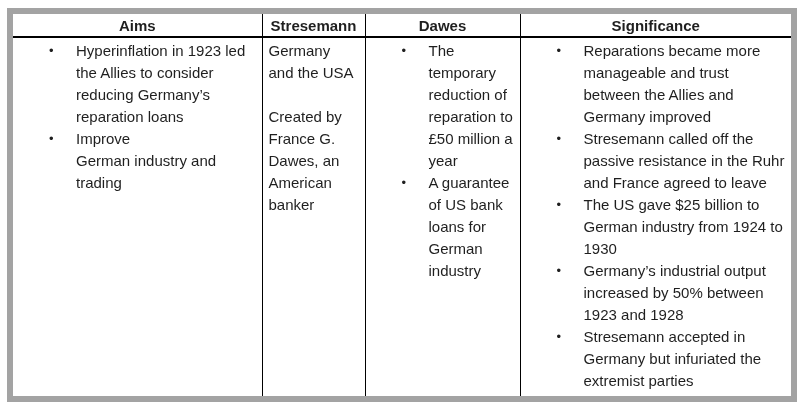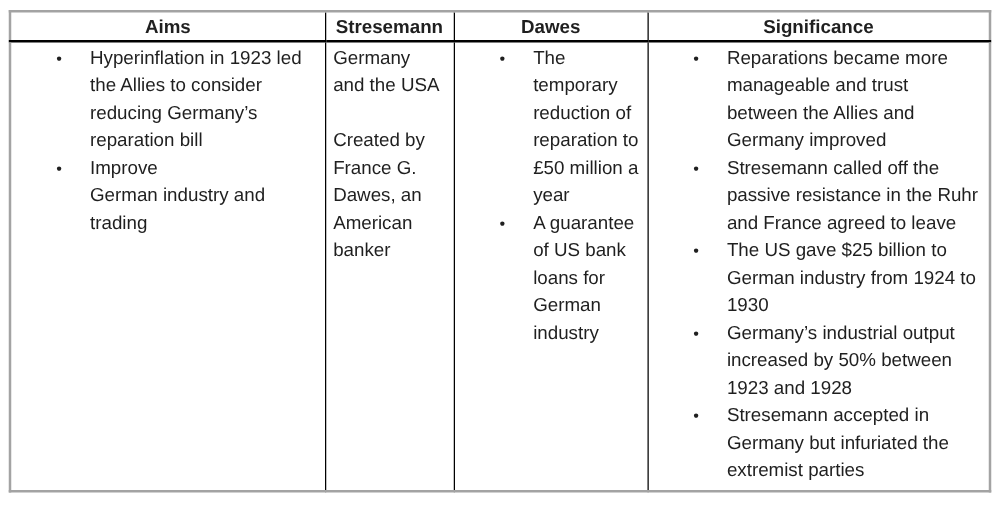--- a/index.html
+++ b/index.html
@@ -7,21 +7,21 @@
     width:799px;height:418px;overflow:hidden;
     font-family:"Liberation Sans",sans-serif;
     color:#1f1f1f;
     -webkit-font-smoothing:antialiased;
   }
   .doc{padding:8px 7px;}
   table.grid{
     border-collapse:collapse;
     table-layout:fixed;
     width:784px;
-    border:2px solid #a3a3a3;
+    border:6px solid #a3a3a3;
   }
   col.c-aims{width:252px;}
   col.c-countries{width:103px;}
   col.c-terms{width:155px;}
   col.c-significance{width:274px;}
   th{
     border:1px solid #000;
     border-bottom:2px solid #000;
     font-size:15px;font-weight:bold;
     text-align:center;
@@ -59,21 +59,21 @@
         <th>Stresemann</th>
         <th>Dawes</th>
         <th>Significance</th>
       </tr>
     </thead>
     <tbody>
       <tr>
         <td class="cell-aims">
             <div class="li">
               <span class="blt">•</span>
-              <span class="litx"><span class="b">Hyperinflation in 1923</span><span> led the Allies to consider </span><span class="b">reducing Germany’s reparation bill</span></span>
+              <span class="litx"><span class="b">Hyperinflation in 1923</span><span> led the Allies to consider </span><span class="b">reducing Germany’s reparation loans</span></span>
             </div>
             <div class="li">
               <span class="blt">•</span>
               <span class="litx"><span>Improve<br>German </span><span class="b">industry and trading</span></span>
             </div>
           </td>
         <td>
             <div class="para"><span>Germany and the USA</span></div>
             <div class="para"></div>
             <div class="para"><span>Created by France G. Dawes, an American banker</span></div>

